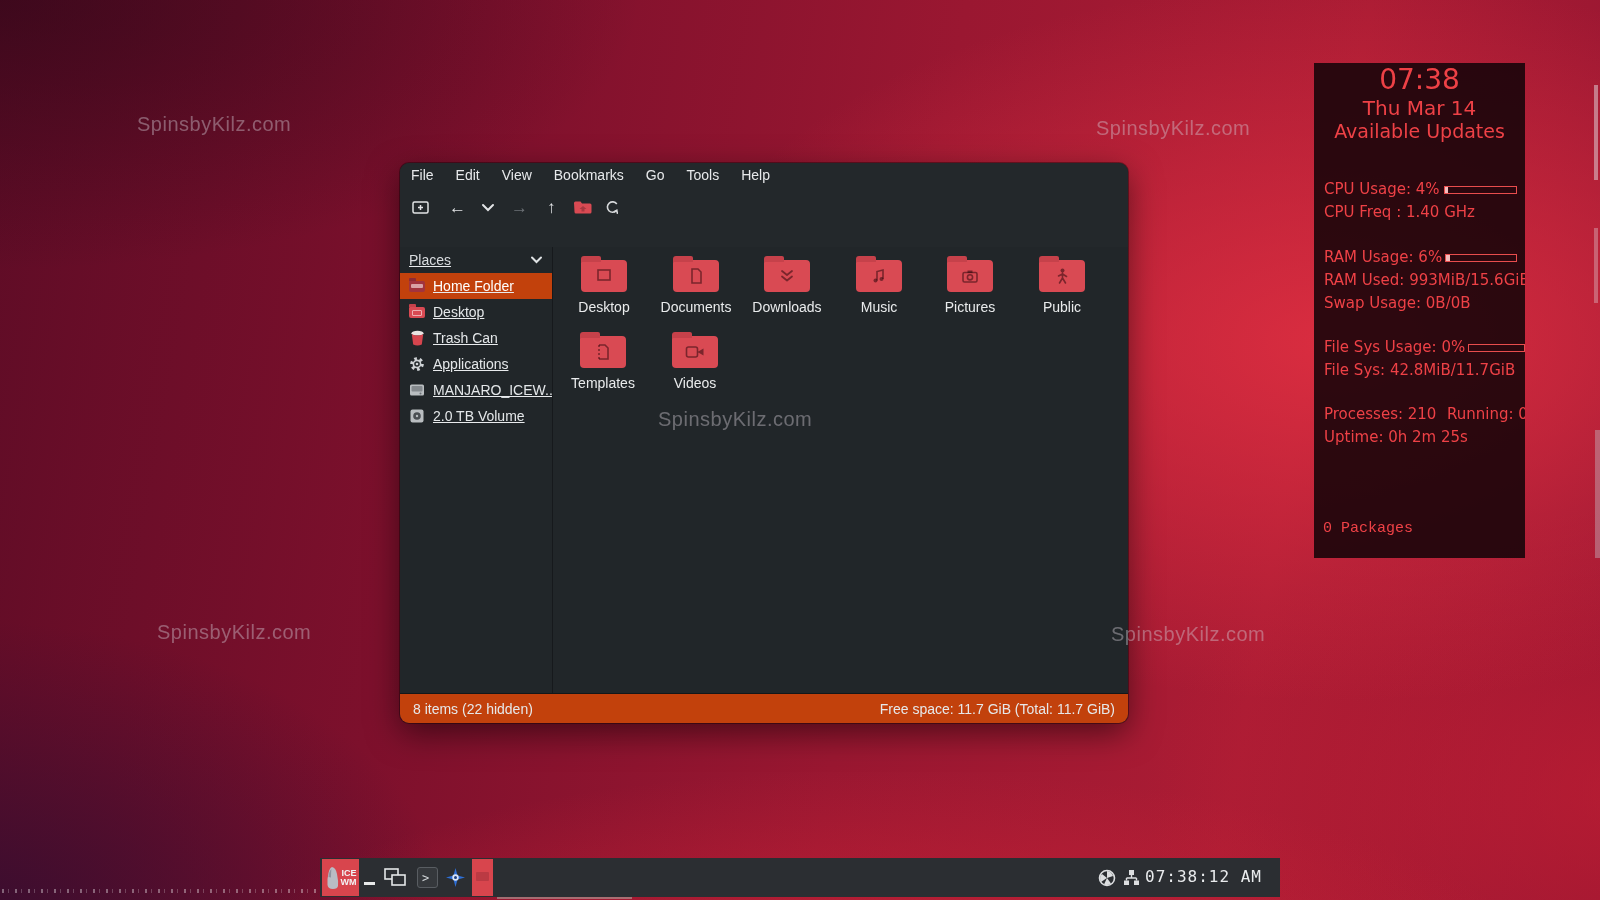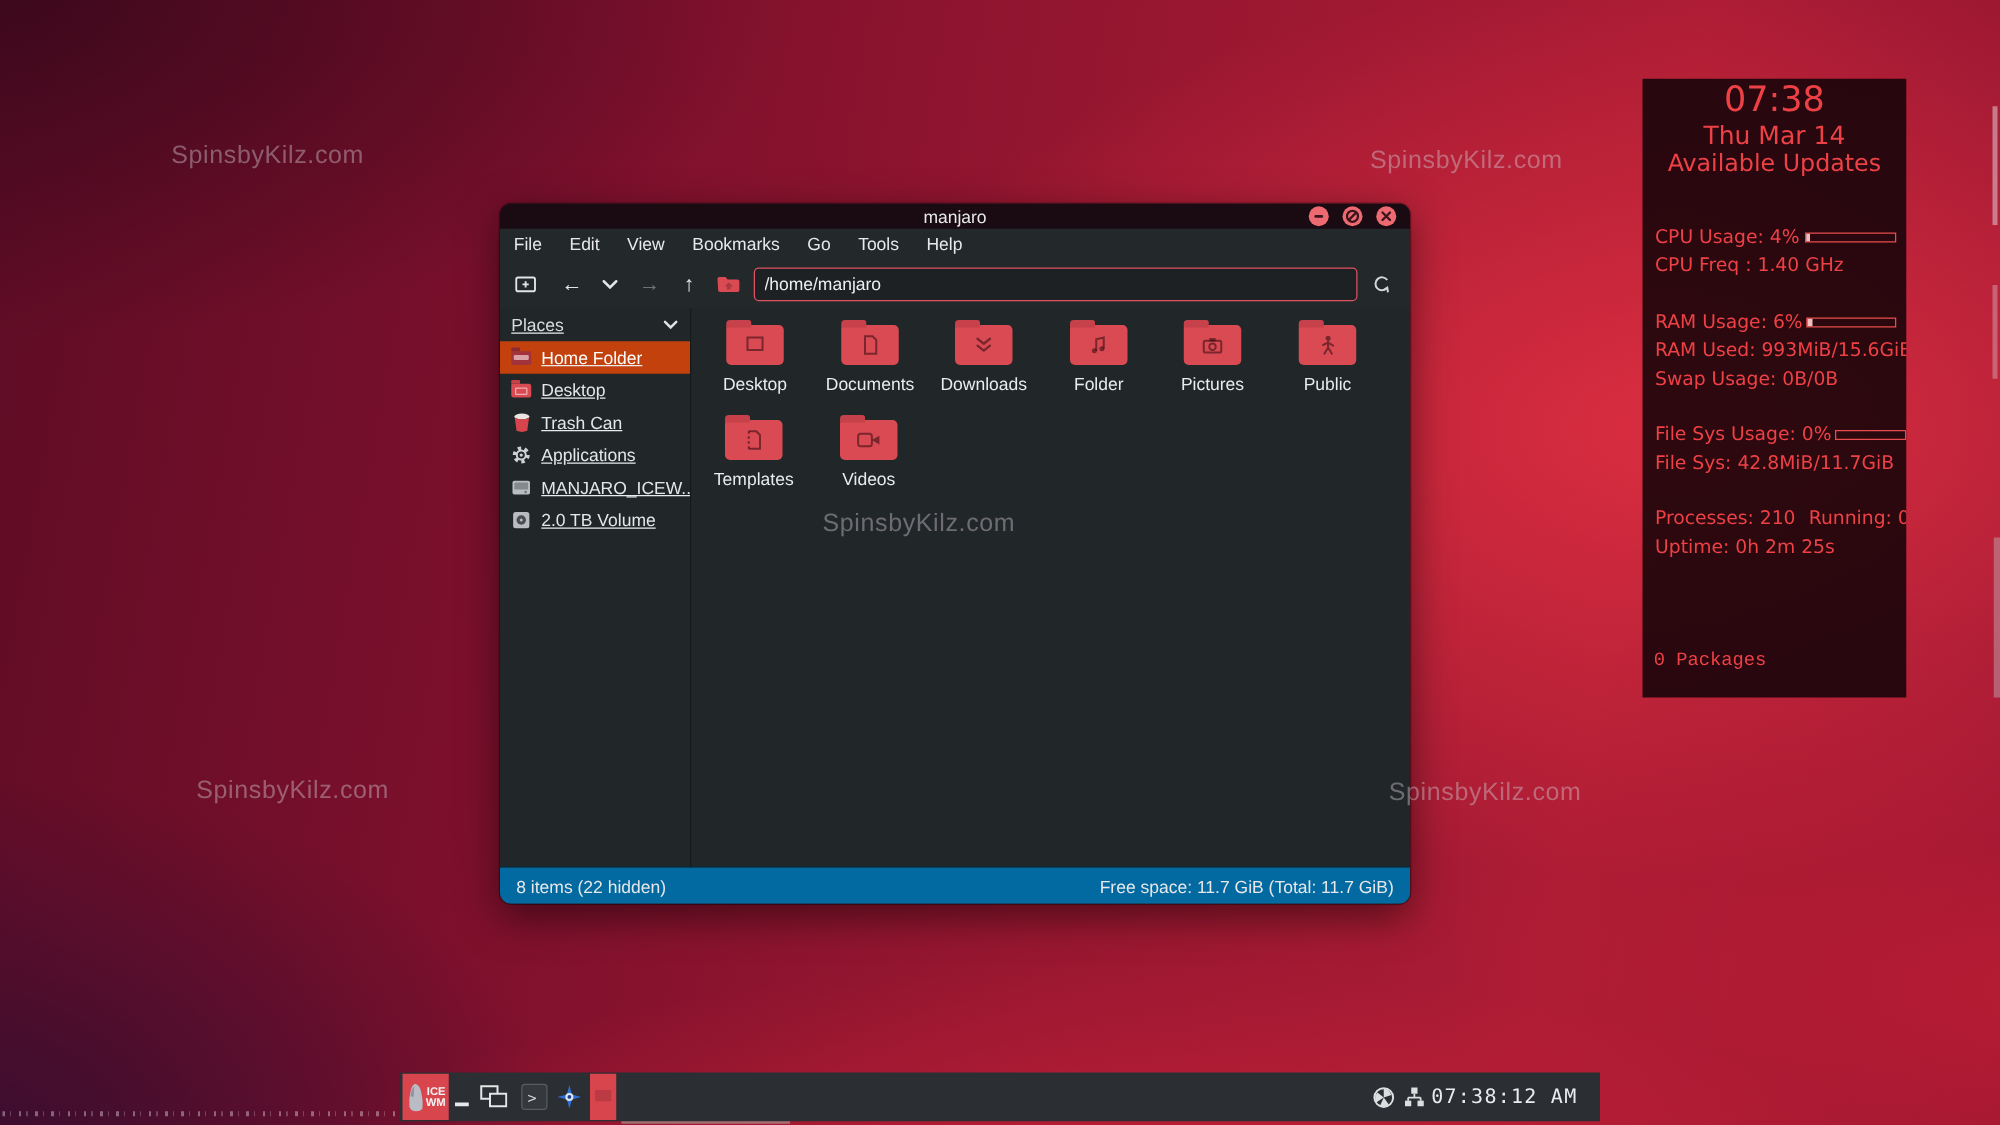--- a/index.html
+++ b/index.html
@@ -54,21 +54,21 @@
   .folder { position:relative; width:46px; height:32px; margin:5px auto 0; background:#d94a53; border-radius:3px 4px 4px 4px; }
   .folder::before { content:""; position:absolute; top:-4px; left:0; width:20px; height:6px; background:#c6414a; border-radius:3px 2px 0 0; }
   .folder svg { position:absolute; left:50%; top:50%; transform:translate(-50%,-50%); }
   .minifolder { position:relative; width:16px; height:11px; background:#d94a53; border-radius:1px 2px 2px 2px; }
   .minifolder::before { content:""; position:absolute; top:-3px; left:0; width:7px; height:3px; background:#c6414a; border-radius:1px 1px 0 0; }
   .minifolder.home { background:#a2333d; }
   .minifolder.home::before { background:#8d2b35; }
   .minifolder .band { position:absolute; left:2px; top:3px; width:12px; height:4px; background:#d9a2a6; border-radius:1px; }
   .minifolder .inner { position:absolute; left:3px; top:3px; width:10px; height:6px; border:1px solid rgba(255,255,255,.55); border-radius:1px; }
 
-  .statusbar { position:absolute; bottom:0; left:0; right:0; height:30px; background:#0369a1;
+  .statusbar { position:absolute; bottom:0; left:0; right:0; height:30px; background:#c2410c;
     border-top:1px solid #141719; display:flex; align-items:center; justify-content:space-between;
     padding:0 13px 0 13px; font-size:14px; color:#e6e8ea; }
 
   
   .conky { position:absolute; left:1314px; top:63px; width:211px; height:495px; background:rgba(19,3,8,.87);
     z-index:5; color:#ee4146; font-family:"DejaVu Sans",sans-serif; overflow:hidden; }
   .conky .line { position:absolute; left:10px; font-size:15px; white-space:nowrap; }
   .conky .time { top:27px; left:0; width:100%; text-align:center; font-size:28px; }
   .conky .date { top:67px; left:0; width:100%; text-align:center; font-size:20px; }
   .conky .updhdr { top:428px; left:0; width:100%; text-align:center; font-size:19px; }
@@ -137,41 +137,20 @@
     <div class="line" style="top:342px;">Processes: 210</div>
     <div class="line" style="top:342px; left:133px;">Running: 0</div>
     <div class="line" style="top:365px;text-align:center;">Uptime: 0h 2m 25s</div>
 
     <div class="updhdr">Available Updates</div>
     <div class="line" style="top:457px; left:9px;font-family:Liberation Mono, monospace;">0 Packages</div>
   </div>
 
   <div class="window">
 
-    <div class="titlebar">
-      <span class="title">manjaro</span>
-      <div class="winbtns">
-        <div class="winbtn">
-          <svg width="16" height="16">
-              <rect x="4.5" y="7" width="7" height="2.2" rx="1" fill="#3a151a"></rect>
-            </svg>
-        </div>
-        <div class="winbtn">
-          <svg width="16" height="16">
-              <circle cx="8" cy="8" r="4.4" fill="none" stroke="#3a151a" stroke-width="1.8"></circle>
-              <line x1="4.9" y1="11.1" x2="11.1" y2="4.9" stroke="#3a151a" stroke-width="1.8"></line>
-            </svg>
-        </div>
-        <div class="winbtn">
-          <svg width="16" height="16">
-              <path d="M5 5 L11 11 M11 5 L5 11" stroke="#3a151a" stroke-width="1.9" stroke-linecap="round"></path>
-            </svg>
-        </div>
-      </div>
-    </div>
 
     <div class="menubar">
       <span>File</span>
       <span>Edit</span>
       <span>View</span>
       <span>Bookmarks</span>
       <span>Go</span>
       <span>Tools</span>
       <span>Help</span>
     </div>
@@ -190,21 +169,20 @@
           </svg>
       </span>
       <span class="tbi arrowch dis" style="margin-left:16px;">→</span>
       <span class="tbi arrowch" style="margin-left:19px;">↑</span>
       <span class="tbi" style="margin-left:17px;">
         <svg width="20" height="16">
             <path d="M1 4 q0-1.5 1.5-1.5 h5 l1.5 2 h8 q1.5 0 1.5 1.5 v7 q0 1.5 -1.5 1.5 h-14 q-1.5 0 -1.5 -1.5 z" fill="#d94a53"></path>
             <path d="M10 7 l3.5 3 h-7 z M8.5 10 h3 v2.5 h-3 z" fill="#a83840"></path>
           </svg>
       </span>
-      <input class="pathfield" value="/home/manjaro" style="">
       <span class="tbi" style="margin-left:11px; margin-right:15px;">
         <svg width="16" height="17">
             <path d="M12.5 11.5 A5.2 5.2 0 1 1 12.8 5" fill="none" stroke="#d5d8da" stroke-width="1.6"></path>
             <path d="M10.2 12.8 l2.6 -1.6 0.5 3" fill="none" stroke="#d5d8da" stroke-width="1.6" stroke-linecap="round"></path>
           </svg>
       </span>
     </div>
 
     <div class="contentrow">
 
@@ -303,21 +281,21 @@
         </div>
 
         <div class="cell" style="left:280px; top:8px;">
           <div class="folder">
             <svg width="18" height="18">
                 <path d="M7 13.5 V4.5 l6 -1.5 v9" fill="none" stroke="rgba(45,8,12,.55)" stroke-width="1.6"></path>
                 <circle cx="5.5" cy="13.5" r="2" fill="rgba(45,8,12,.55)"></circle>
                 <circle cx="11.5" cy="12" r="2" fill="rgba(45,8,12,.55)"></circle>
               </svg>
           </div>
-          <div class="ilabel">Folder</div>
+          <div class="ilabel">Music</div>
         </div>
 
         <div class="cell" style="left:371px; top:8px;">
           <div class="folder">
             <svg width="18" height="16">
                 <rect x="2" y="4.5" width="14" height="9.5" rx="1.5" fill="none" stroke="rgba(45,8,12,.55)" stroke-width="1.6"></rect>
                 <rect x="6.5" y="2.5" width="5" height="2.5" fill="rgba(45,8,12,.55)"></rect>
                 <circle cx="9" cy="9.3" r="2.6" fill="none" stroke="rgba(45,8,12,.55)" stroke-width="1.6"></circle>
               </svg>
           </div>

